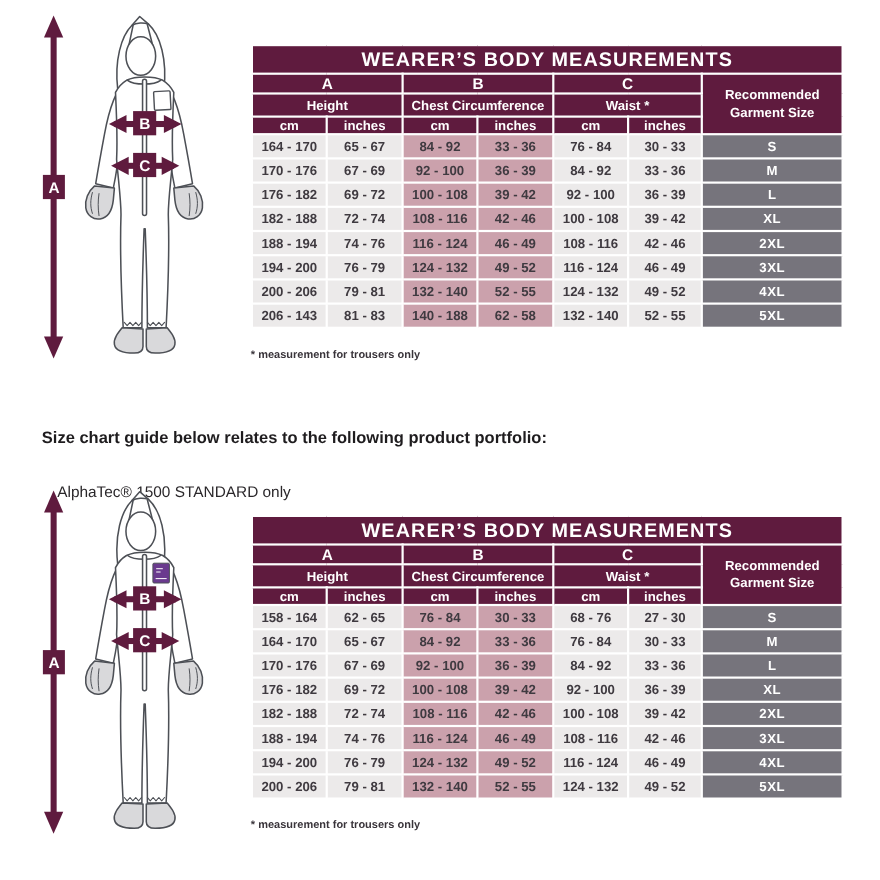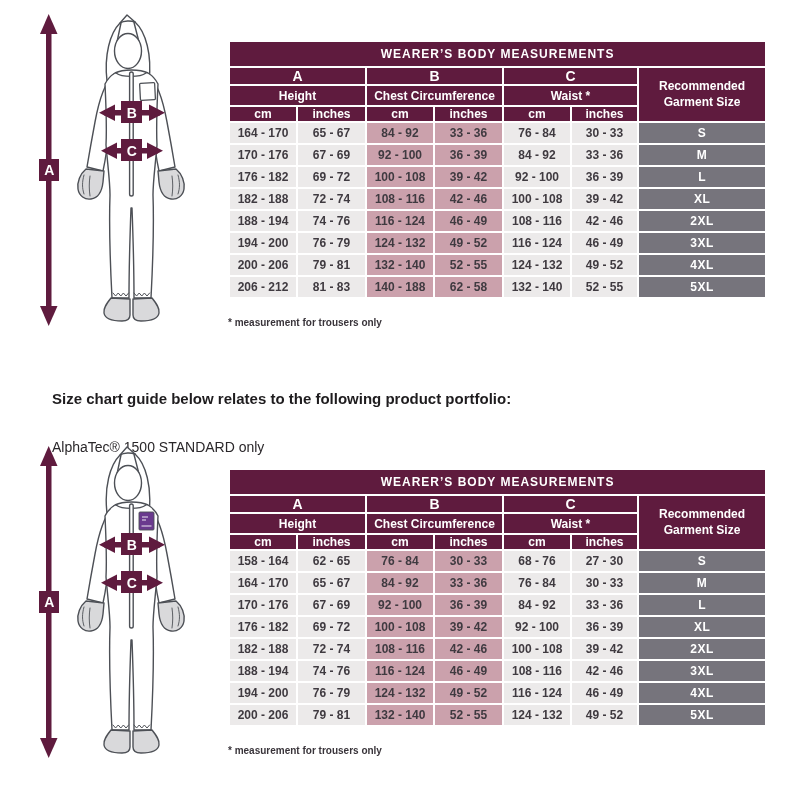--- a/index.html
+++ b/index.html
@@ -4,32 +4,32 @@
 <style>
   html,body{margin:0;padding:0;background:#ffffff;}
   body{font-family:"Liberation Sans",sans-serif;}
   .sheet{position:relative;width:800px;height:800px;background:#ffffff;overflow:hidden;}
 
   .fig{position:absolute;}
 
   table.size-table{position:absolute;width:537px;border-collapse:collapse;table-layout:fixed;}
   .size-table th,.size-table td{border:2px solid #ffffff;text-align:center;vertical-align:middle;padding:0;}
   .size-table th{background:#5f1b3e;color:#ffffff;}
-  .size-table .title-row th{height:24px;font-size:12px;font-weight:bold;letter-spacing:1px;}
+  .size-table .title-row th{height:24px;font-size:18px;font-weight:bold;letter-spacing:1px;}
   .size-table .abc-row th{height:15px;font-size:14px;font-weight:bold;}
   .size-table .name-row th{height:19px;font-size:12px;font-weight:bold;}
   .size-table .unit-row th{height:14px;font-size:12px;font-weight:bold;}
   .size-table th.size-header{font-size:12px;font-weight:bold;line-height:1.3;padding:0 2px;}
   .size-table td{background:#eceaea;color:#3f3a40;font-size:12px;font-weight:bold;height:20px;}
   .size-table td.pink{background:#cba1ac;}
   .size-table td.size{background:#76747c;color:#ffffff;letter-spacing:0.5px;}
 
   .note{position:absolute;left:230px;top:316px;width:390px;font-size:12.5px;line-height:1.32;color:#2d282c;}
   .footnote{position:absolute;left:228px;width:545px;text-align:left;font-size:10px;font-weight:bold;color:#39343a;}
-  .mid-heading{position:absolute;left:52px;top:390px;font-size:15px;font-weight:bold;color:#1e1c1e;}
+  .mid-heading{position:absolute;left:38px;top:390px;font-size:15px;font-weight:bold;color:#1e1c1e;}
   .mid-sub{position:absolute;left:52px;top:411px;font-size:14px;color:#2a272a;margin-top:28px;}
 </style>
 </head>
 <body>
 
 <div class="sheet">
 
   <svg width="0" height="0" style="position:absolute" aria-hidden="true">
     <defs>
       <g id="coverall-base">
@@ -187,21 +187,21 @@
         <tr>
           <td>200 - 206</td>
           <td>79 - 81</td>
           <td class="pink">132 - 140</td>
           <td class="pink">52 - 55</td>
           <td>124 - 132</td>
           <td>49 - 52</td>
           <td class="size">4XL</td>
         </tr>
         <tr>
-          <td>206 - 212</td>
+          <td>206 - 143</td>
           <td>81 - 83</td>
           <td class="pink">140 - 188</td>
           <td class="pink">62 - 58</td>
           <td>132 - 140</td>
           <td>52 - 55</td>
           <td class="size">5XL</td>
         </tr>
       </tbody>
   </table>
 

